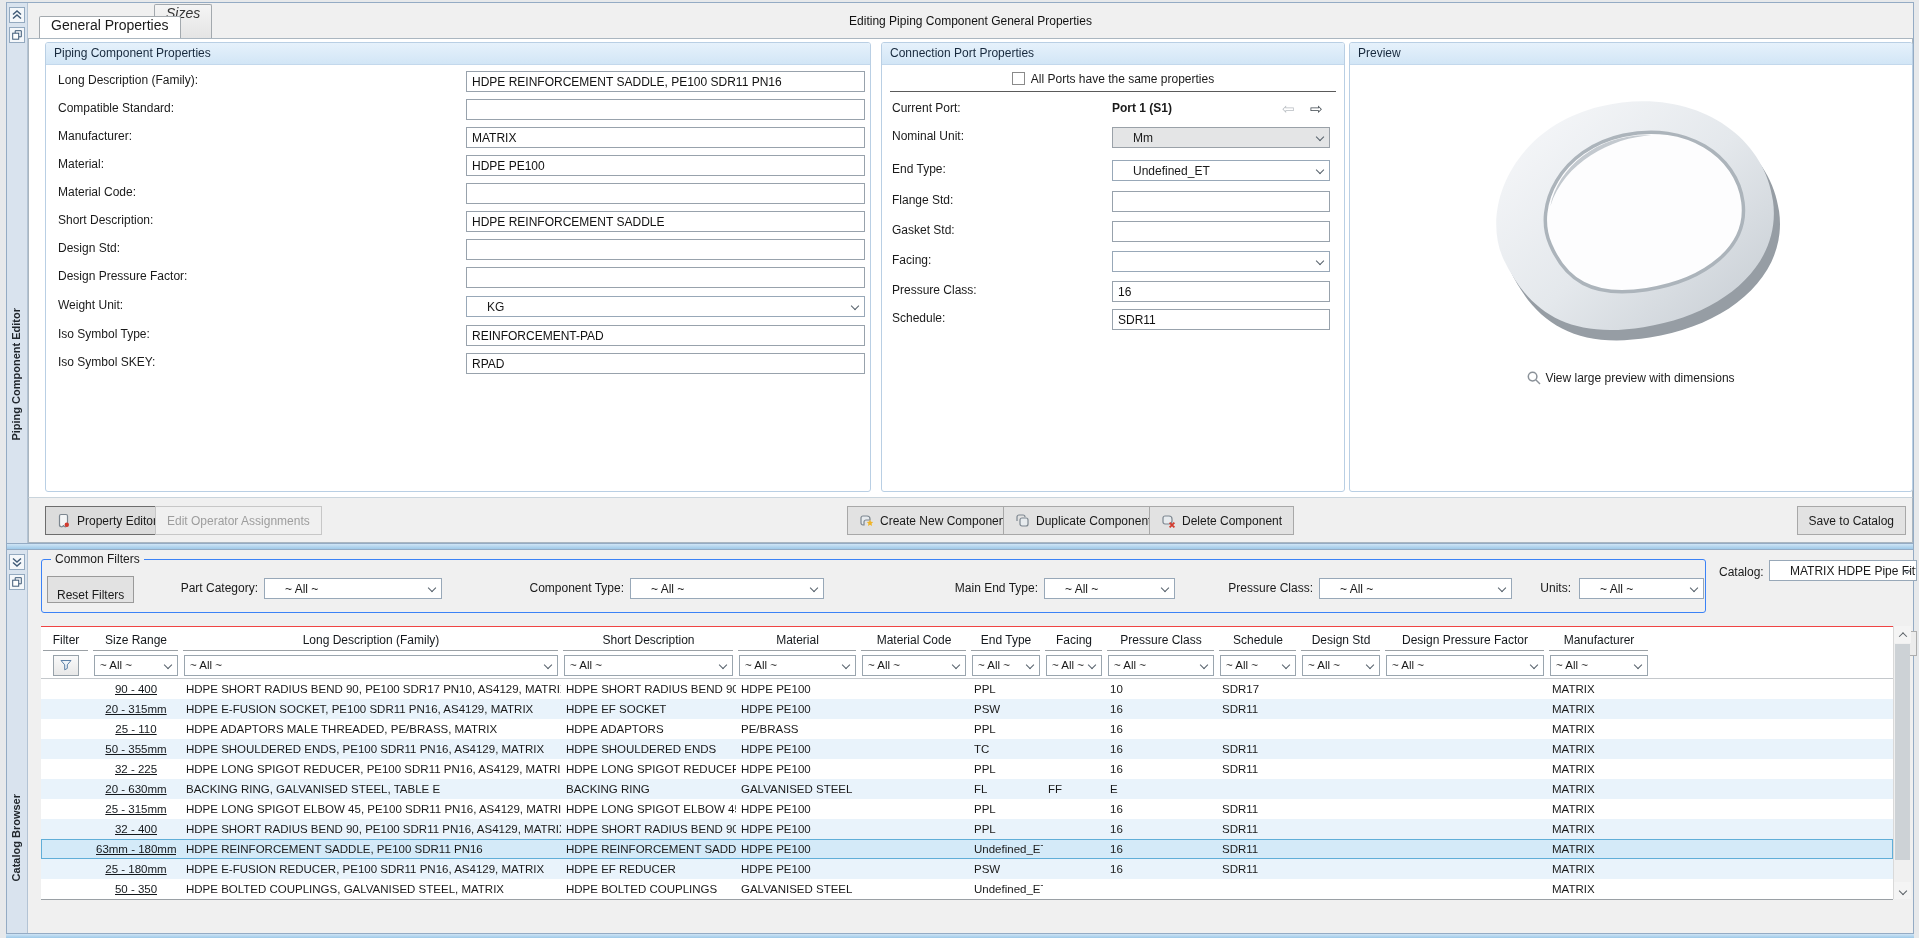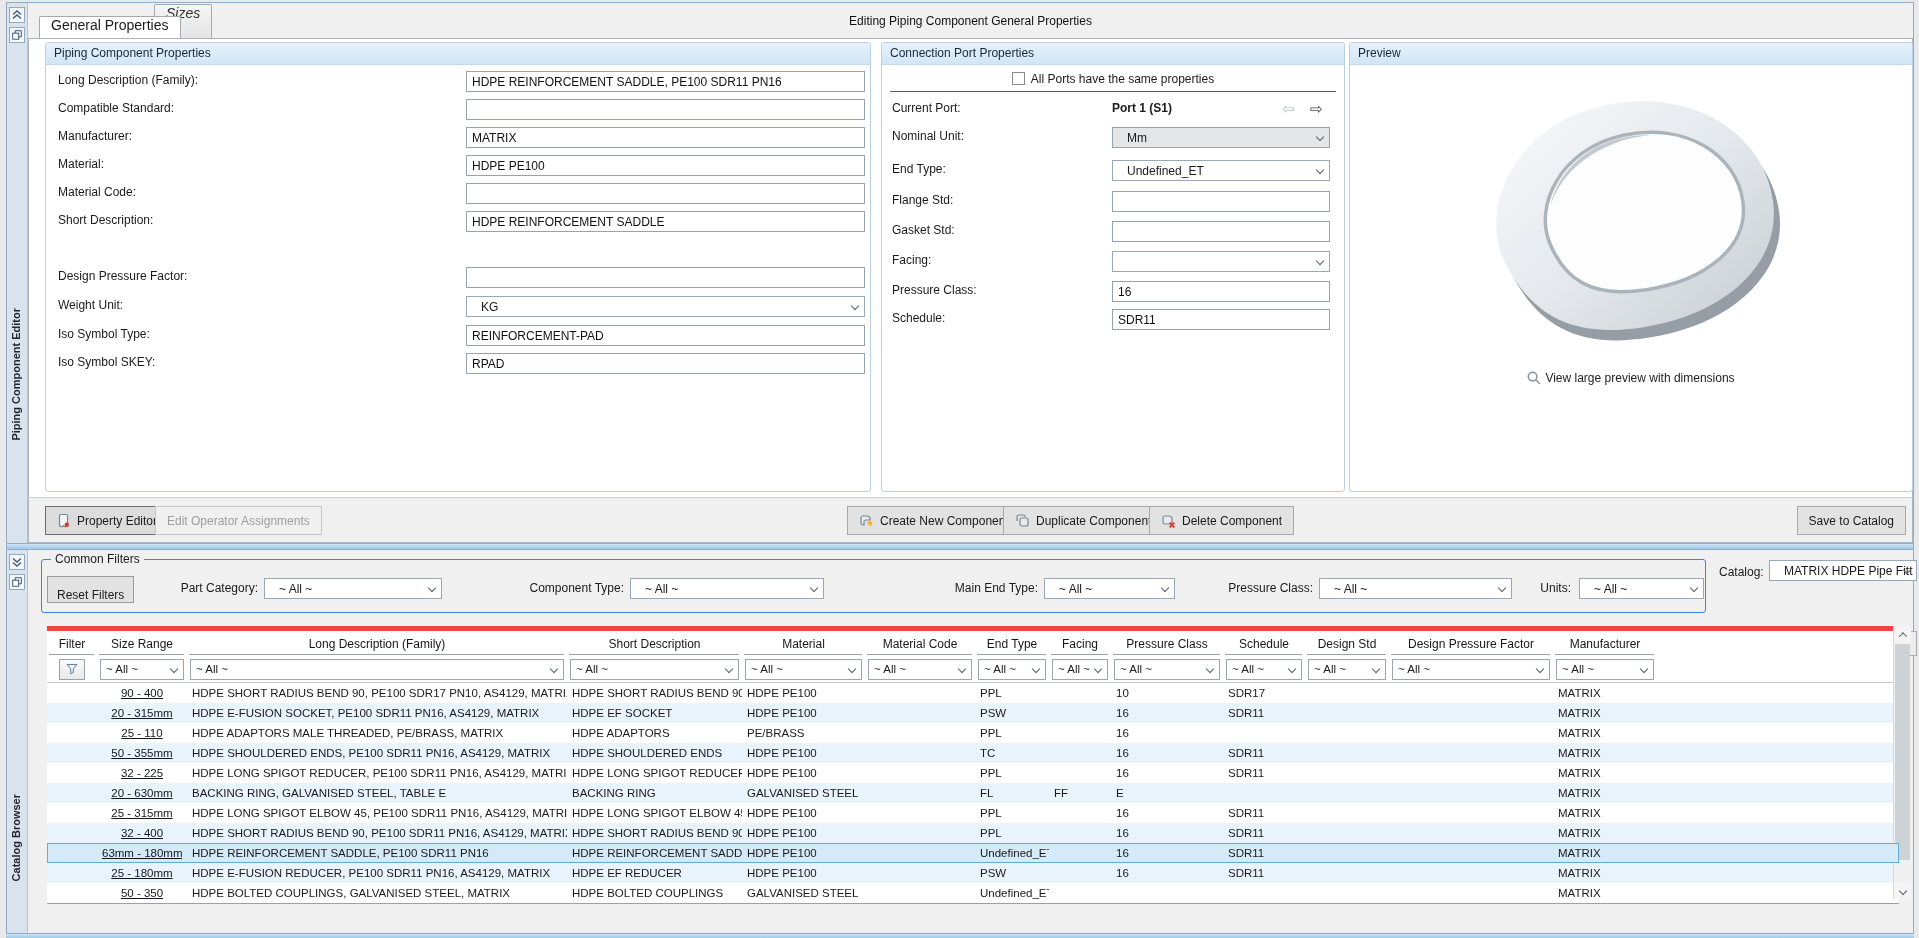--- a/index.html
+++ b/index.html
@@ -52,21 +52,21 @@
   #gb-port      { left:852px; width:464px; }
   #gb-preview   { left:1320px; width:564px; }
 
   
   .frow { position:absolute; left:0; right:0; height:21px; }
   .flabel { position:absolute; left:12px; top:2px; color:#1a1a1a; }
   .tinput { position:absolute; height:21px; border:1px solid #98a2ac; background:#fff;
             font:12px "Liberation Sans", sans-serif; padding:0 5px; color:#111; }
   .g1 .tinput, .g1 .combo { left:420px; width:399px; }
   .combo { position:absolute; height:21px; background:#fff; border:1px solid #98a8b8;
-           display:flex; align-items:center; padding:0 18px 0 14px; cursor:pointer; overflow:hidden; white-space:nowrap; }
+           display:flex; align-items:center; padding:0 18px 0 20px; cursor:pointer; overflow:hidden; white-space:nowrap; }
   .combo.disabled { background:#e4e5e6; border-color:#9aa1a8; }
   .chev { position:absolute; right:6px; top:6px; width:6px; height:6px;
           border-right:1.4px solid #55606a; border-bottom:1.4px solid #55606a; transform:rotate(45deg); }
 
   .g2 .flabel { left:10px; }
   .g2 .tinput, .g2 .combo { left:230px; width:218px; }
 
   .port-divider { position:absolute; left:8px; right:8px; top:48px; border-top:1px solid #5a5a5a; }
   .cbx { display:inline-block; width:13px; height:13px; background:#fff; border:1px solid #8a8a8a;
          vertical-align:-2px; margin-right:6px; cursor:pointer; }
@@ -102,23 +102,23 @@
   .filter-pair-label { position:absolute; top:21px; text-align:right; }
   .filters-gbox .combo, .catalog-area .combo { top:18px; height:21px; }
   #catalog-label { position:absolute; left:1712px; top:15px; }
   #catalog-combo { position:absolute; left:1762px; top:10px; width:148px; height:21px; }
   #catalog-tools { position:absolute; left:1871px; top:81px; width:28px; height:25px; background:#e8e8e8;
                    border:1px solid #9a9a9a; display:flex; align-items:center; justify-content:center; cursor:pointer; }
   #catalog-tools-slim { position:absolute; left:1901px; top:81px; width:9px; height:25px; background:#ececec;
                    border:1px solid #adadad; cursor:pointer; }
 
   
-  .tbl { position:absolute; left:40px; top:76px; width:1852px; background:#fff;
+  .tbl { position:absolute; left:34px; top:76px; width:1852px; background:#fff;
          --cols: 50px 90px 380px 175px 123px 110px 74px 62px 112px 82px 84px 164px 104px 1fr;
-         border-top:5px solid #ef4444; font-size:11.5px; }
+         border-top:1px solid #ef4444; font-size:11.5px; }
   .thead, .tfilter, .trow { display:grid; grid-template-columns:var(--cols); }
   .thead { height:25px; }
   .th { position:relative; display:flex; align-items:center; justify-content:center;
         font-size:12px; color:#14181c; cursor:pointer; }
   .th::after { content:""; position:absolute; left:2px; right:3px; bottom:1px; border-bottom:1px solid #9aa0a5; }
   .tfilter { height:27px; border-bottom:1px solid #c4c8cc; }
   .fcell { display:flex; align-items:center; padding:0 3px; }
   .fcombo { position:relative; height:21px; flex:1; background:#fff; border:1px solid #9aa5ae;
             display:flex; align-items:center; padding:0 16px 0 5px; cursor:pointer; font-size:11.5px; overflow:hidden; white-space:nowrap;}
   .funnel-btn { width:26px; height:21px; margin-left:9px; background:linear-gradient(#fafafa,#e8e8e8);
@@ -195,20 +195,24 @@
           <input class="tinput" value="HDPE PE100" style="">
         </div>
         <div class="frow" style="top:140px">
           <span class="flabel">Material Code:</span>
           <input class="tinput" value="" style="">
         </div>
         <div class="frow" style="top:168px">
           <span class="flabel">Short Description:</span>
           <input class="tinput" value="HDPE REINFORCEMENT SADDLE" style="">
         </div>
+        <div class="frow" style="top:196px">
+          <span class="flabel">Design Std:</span>
+          <input class="tinput" value="" style="">
+        </div>
         <div class="frow" style="top:224px">
           <span class="flabel">Design Pressure Factor:</span>
           <input class="tinput" value="" style="">
         </div>
         <div class="frow" style="top:253px">
           <span class="flabel">Weight Unit:</span>
           <div class="combo">
             <span>KG</span>
             <span class="chev"></span>
           </div>

